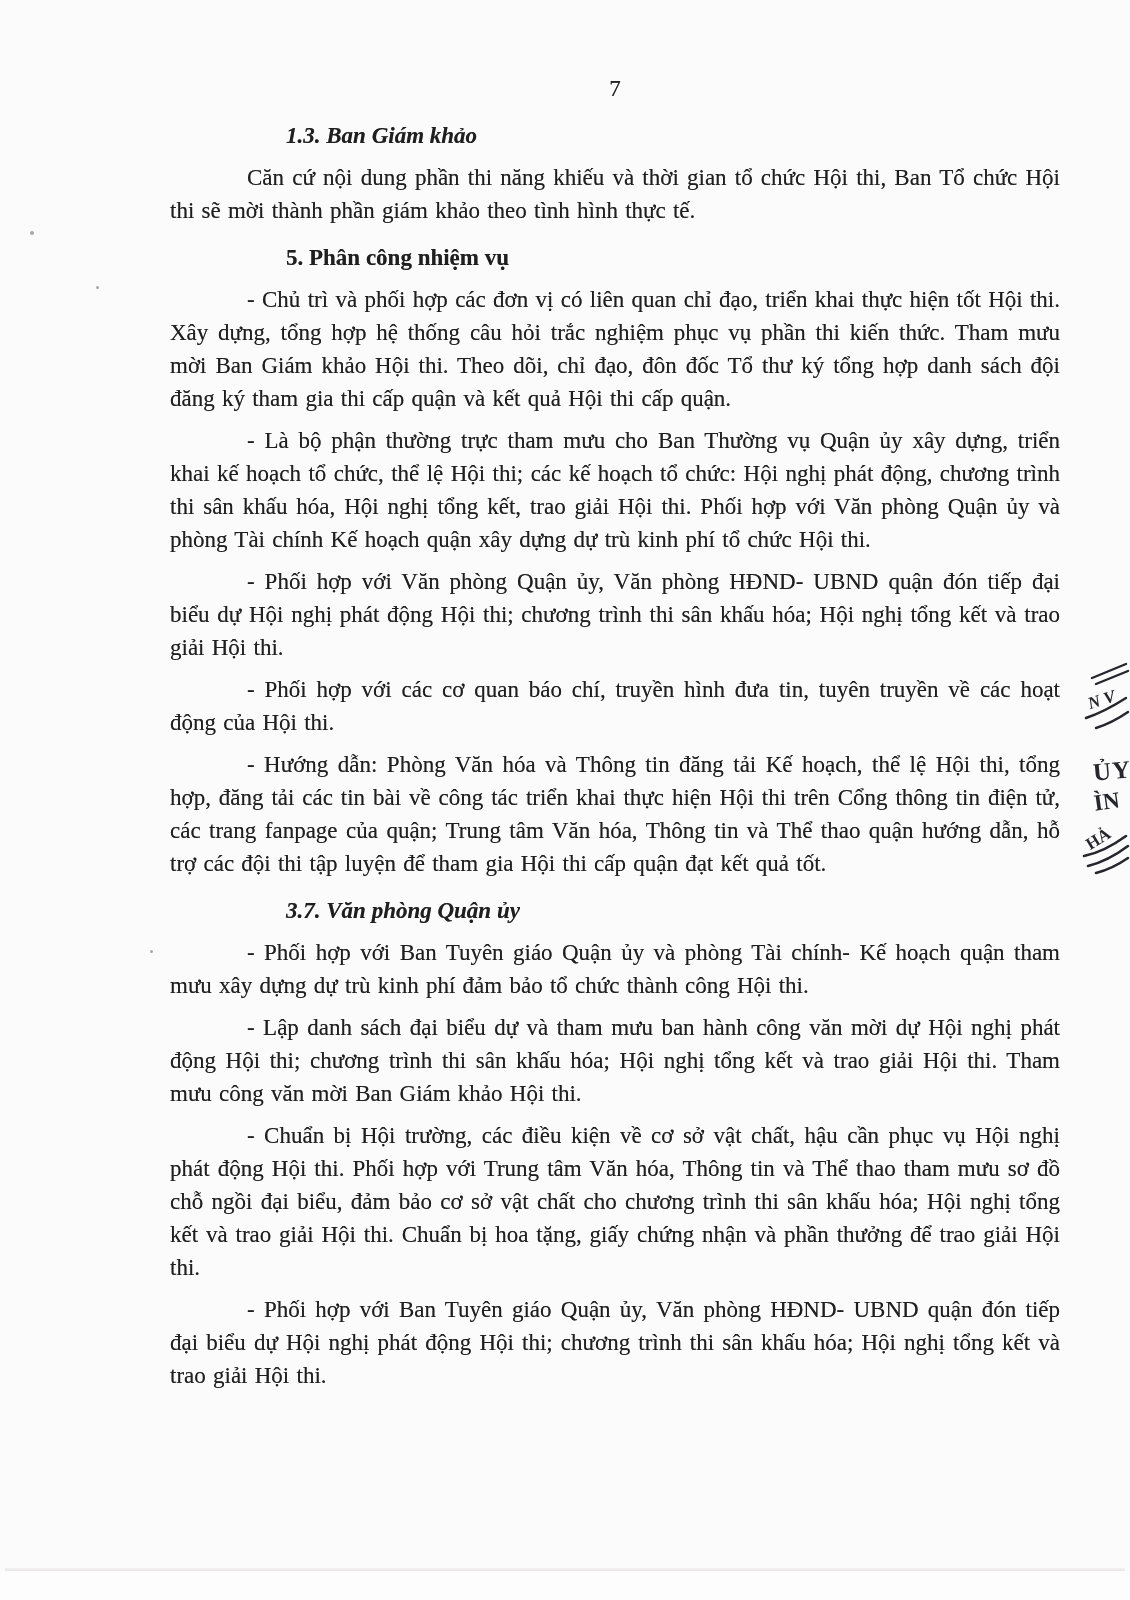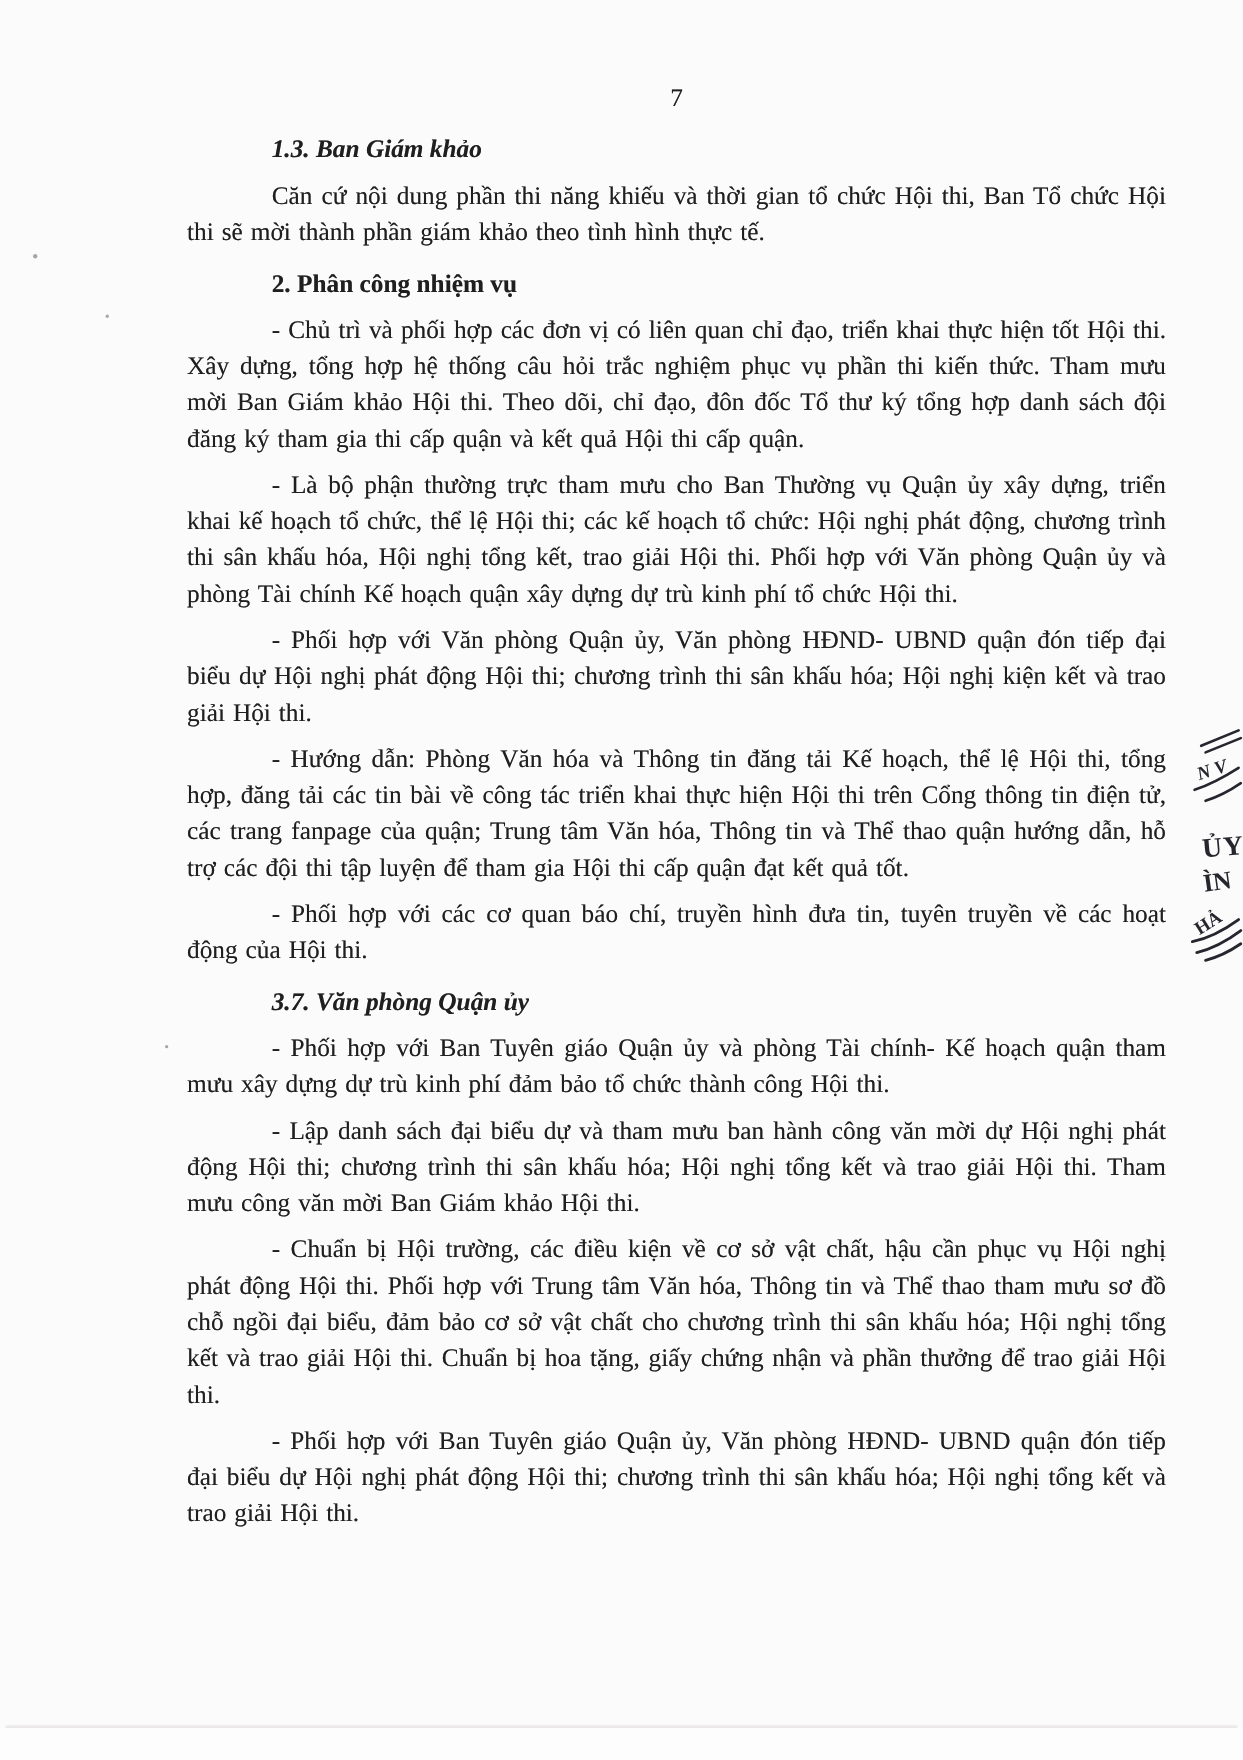--- a/index.html
+++ b/index.html
@@ -8,21 +8,21 @@
     background:#fcfbfb;
     font-family:"Liberation Serif", serif;
     color:#1f1f1f;
   }
   .doc{
     position:absolute;left:170px;top:72px;width:890px;
     text-shadow:0 0 .6px rgba(25,25,25,.55);
   }
   .pagenum{font-size:24px;line-height:34px;text-align:center;}
   .blk{font-size:23px;line-height:33px;}
-  .head{font-weight:700;margin:14px 0 0 77px;}
+  .head{font-weight:700;margin:14px 0 0 116px;}
   .h-ital{font-style:italic;}
   .para{margin:9px 0 0 0;text-indent:77px;text-align:justify;word-spacing:1.5px;}
   
   .stamp{position:absolute;color:#26262e;font-family:"Liberation Serif",serif;font-weight:700;}
   .stamp-uy{left:1093px;top:757px;font-size:25px;letter-spacing:1px;transform:rotate(-5deg);}
   .stamp-in{left:1094px;top:789px;font-size:23px;transform:rotate(-8deg);}
   .mark-svg{position:absolute;}
   .scan-edge{position:absolute;left:5px;right:5px;top:1568px;height:3px;
     background:linear-gradient(#f4f2f2,#e7e4e4);}
   .scan-bottom{position:absolute;left:0;right:0;top:1571px;bottom:0;background:#fefdfd;}
@@ -32,27 +32,27 @@
 <body>
 
 <div class="page">
 
   <div class="doc">
     <div class="blk pagenum">7</div>
 
     <div class="blk head h-ital">1.3. Ban Giám khảo</div>
     <div class="blk para">Căn cứ nội dung phần thi năng khiếu và thời gian tổ chức Hội thi, Ban Tổ chức Hội thi sẽ mời thành phần giám khảo theo tình hình thực tế.</div>
 
-    <div class="blk head">2. Phân công nhiệm vụ</div>
+    <div class="blk head">5. Phân công nhiệm vụ</div>
 
     <div class="blk para">- Chủ trì và phối hợp các đơn vị có liên quan chỉ đạo, triển khai thực hiện tốt Hội thi. Xây dựng, tổng hợp hệ thống câu hỏi trắc nghiệm phục vụ phần thi kiến thức. Tham mưu mời Ban Giám khảo Hội thi. Theo dõi, chỉ đạo, đôn đốc Tổ thư ký tổng hợp danh sách đội đăng ký tham gia thi cấp quận và kết quả Hội thi cấp quận.</div>
     <div class="blk para">- Là bộ phận thường trực tham mưu cho Ban Thường vụ Quận ủy xây dựng, triển khai kế hoạch tổ chức, thể lệ Hội thi; các kế hoạch tổ chức: Hội nghị phát động, chương trình thi sân khấu hóa, Hội nghị tổng kết, trao giải Hội thi. Phối hợp với Văn phòng Quận ủy và phòng Tài chính Kế hoạch quận xây dựng dự trù kinh phí tổ chức Hội thi.</div>
-    <div class="blk para">- Phối hợp với Văn phòng Quận ủy, Văn phòng HĐND- UBND quận đón tiếp đại biểu dự Hội nghị phát động Hội thi; chương trình thi sân khấu hóa; Hội nghị kiện kết và trao giải Hội thi.</div>
+    <div class="blk para">- Phối hợp với Văn phòng Quận ủy, Văn phòng HĐND- UBND quận đón tiếp đại biểu dự Hội nghị phát động Hội thi; chương trình thi sân khấu hóa; Hội nghị tổng kết và trao giải Hội thi.</div>
+    <div class="blk para">- Phối hợp với các cơ quan báo chí, truyền hình đưa tin, tuyên truyền về các hoạt động của Hội thi.</div>
     <div class="blk para">- Hướng dẫn: Phòng Văn hóa và Thông tin đăng tải Kế hoạch, thể lệ Hội thi, tổng hợp, đăng tải các tin bài về công tác triển khai thực hiện Hội thi trên Cổng thông tin điện tử, các trang fanpage của quận; Trung tâm Văn hóa, Thông tin và Thể thao quận hướng dẫn, hỗ trợ các đội thi tập luyện để tham gia Hội thi cấp quận đạt kết quả tốt.</div>
-    <div class="blk para">- Phối hợp với các cơ quan báo chí, truyền hình đưa tin, tuyên truyền về các hoạt động của Hội thi.</div>
 
     <div class="blk head h-ital">3.7. Văn phòng Quận ủy</div>
 
     <div class="blk para">- Phối hợp với Ban Tuyên giáo Quận ủy và phòng Tài chính- Kế hoạch quận tham mưu xây dựng dự trù kinh phí đảm bảo tổ chức thành công Hội thi.</div>
     <div class="blk para">- Lập danh sách đại biểu dự và tham mưu ban hành công văn mời dự Hội nghị phát động Hội thi; chương trình thi sân khấu hóa; Hội nghị tổng kết và trao giải Hội thi. Tham mưu công văn mời Ban Giám khảo Hội thi.</div>
     <div class="blk para">- Chuẩn bị Hội trường, các điều kiện về cơ sở vật chất, hậu cần phục vụ Hội nghị phát động Hội thi. Phối hợp với Trung tâm Văn hóa, Thông tin và Thể thao tham mưu sơ đồ chỗ ngồi đại biểu, đảm bảo cơ sở vật chất cho chương trình thi sân khấu hóa; Hội nghị tổng kết và trao giải Hội thi. Chuẩn bị hoa tặng, giấy chứng nhận và phần thưởng để trao giải Hội thi.</div>
     <div class="blk para">- Phối hợp với Ban Tuyên giáo Quận ủy, Văn phòng HĐND- UBND quận đón tiếp đại biểu dự Hội nghị phát động Hội thi; chương trình thi sân khấu hóa; Hội nghị tổng kết và trao giải Hội thi.</div>
   </div>
 
   <svg class="mark-svg" style="left:1082px;top:660px;" width="48" height="72" viewBox="0 0 48 72">

